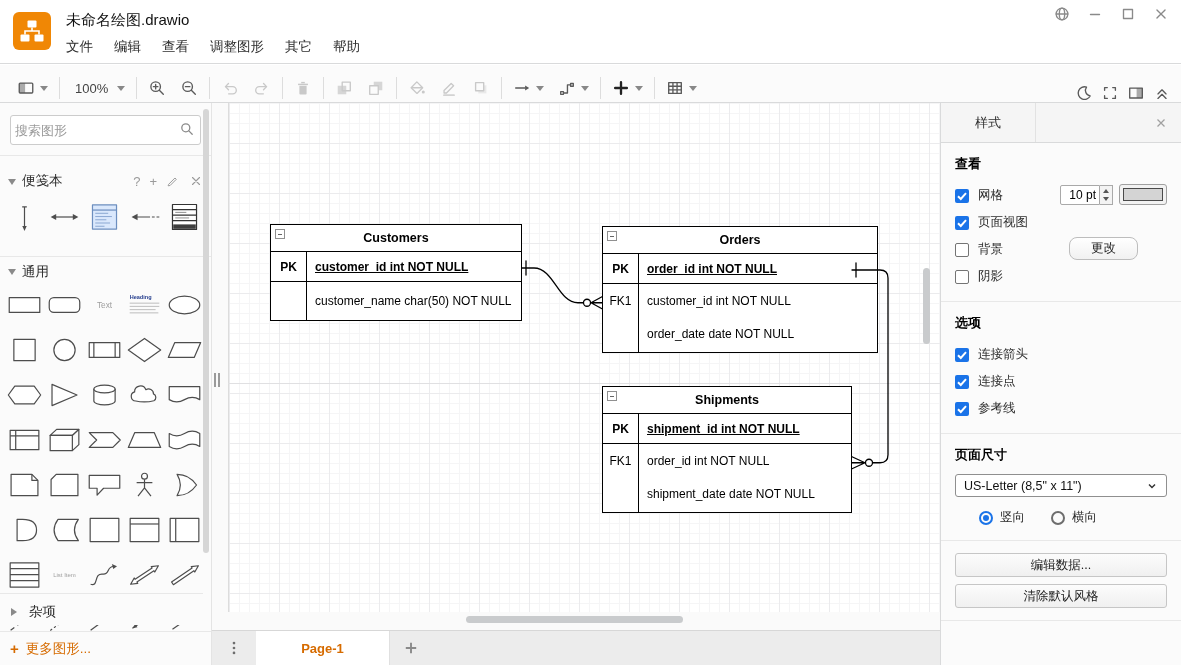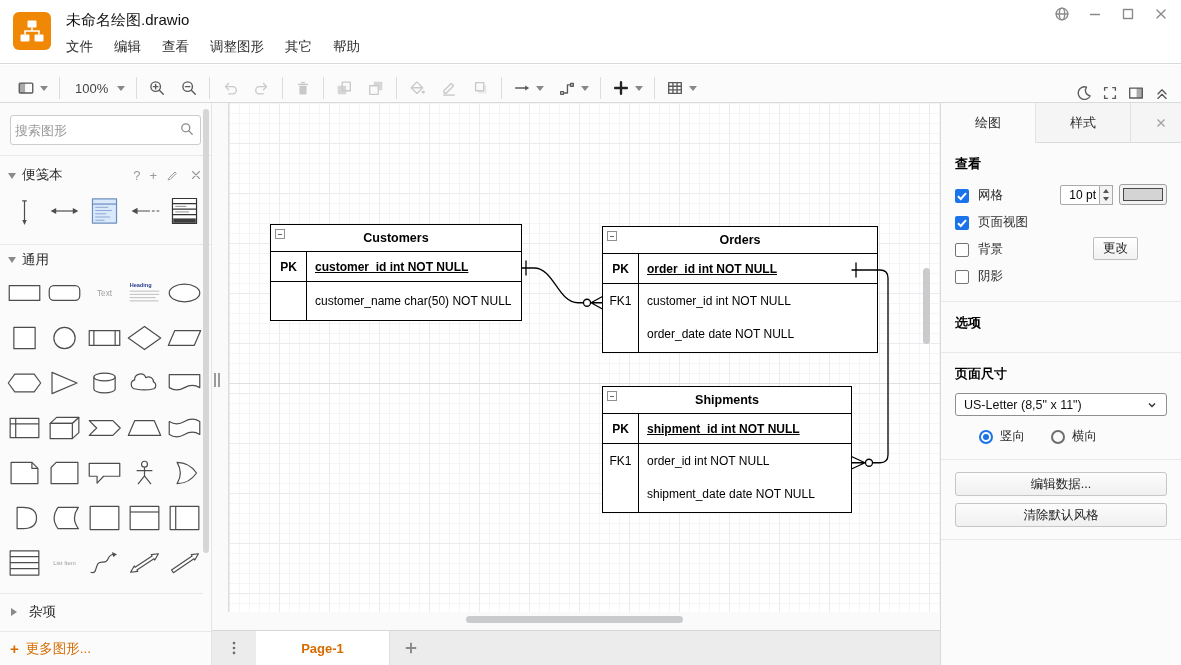--- a/index.html
+++ b/index.html
@@ -24,21 +24,21 @@
   .caret { width:0; height:0; border:4px solid transparent; border-top:5px solid #888; margin-top:4px; margin-left:2px; }
   .tb-right { margin-left:auto; display:flex; align-items:center; gap:8px; color:#5a5a5a; }
 
   
   .sidebar { position:absolute; left:0; top:103px; width:212px; bottom:0; background:#fbfbfb; border-right:1px solid #e4e4e4; }
   .search-wrap { position:relative; margin:12px 10px 10px 10px; }
   .search-input { width:100%; height:30px; border:1px solid #ccc; border-radius:3px; background:#fff; padding:0 28px 0 4px; font-size:13px; color:#333; font-family:inherit; }
   .search-input::placeholder { color:#9a9a9a; }
   .search-icon { position:absolute; right:6px; top:6px; color:#8a8a8a; }
   .sb-divider { height:1px; background:#e8e8e8; margin-top:6px; }
-  .section-header { display:flex; align-items:center; height:26px; padding:0 8px; font-size:13.5px; color:#2d2d2d; margin-top:6px; }
+  .section-header { display:flex; align-items:center; height:26px; padding:0 8px; font-size:13.5px; color:#2d2d2d; margin-top:12px; }
   .tri { width:0; height:0; border:4.5px solid transparent; margin-right:6px; }
   .tri.down { border-top:6px solid #8a8a8a; margin-top:5px; }
   .tri.right { border-left:6px solid #8a8a8a; margin-left:3px; margin-right:8px; }
   .sp-actions { margin-left:auto; display:flex; gap:9px; color:#9a9a9a; align-items:center; font-size:13px; }
   .scratch-row { display:flex; padding:6px 4px 10px 4px; }
   .scratch-cell, .shape-cell { width:40px; height:34px; display:flex; align-items:center; justify-content:center; color:#4d4d4d; }
   .shape-grid { display:grid; grid-template-columns:repeat(5,40px); padding:6px 4px 8px 4px; row-gap:11px; }
   .misc-header { border-top:1px solid #e8e8e8; padding-top:4px; margin-top:4px; position:absolute; left:0; right:8px; bottom:40px; background:#fbfbfb; height:32px; }
   .sidebar-footer { position:absolute; left:0; right:0; bottom:0; height:34px; border-top:1px solid #e8e8e8; display:flex; align-items:center; padding:0 10px; color:#d66b00; font-size:13.5px; background:#fbfbfb; }
   .sidebar-footer .plus { font-weight:bold; margin-right:7px; font-size:15px; }
@@ -93,21 +93,21 @@
   .cb.off { background:#fff; border:1.5px solid #747474; }
   .cb.on svg { position:absolute; left:1px; top:1px; }
   .grid-controls { position:absolute; right:0; top:1px; display:flex; align-items:center; }
   .grid-size { width:40px; height:20px; border:1px solid #a9a9a9; background:#fff; font-size:12px; text-align:right; padding-right:3px; font-family:inherit; border-radius:2px 0 0 2px; }
   .spinner { width:13px; height:20px; border:1px solid #a9a9a9; border-left:none; background:#f3f3f3; display:flex; flex-direction:column; }
   .spinner i { flex:1; display:flex; align-items:center; justify-content:center; }
   .spin-tri-up { width:0;height:0;border:3px solid transparent; border-bottom:4px solid #555; margin-top:-2px;}
   .spin-tri-dn { width:0;height:0;border:3px solid transparent; border-top:4px solid #555; margin-bottom:-2px;}
   .swatch-btn { width:48px; height:21px; margin-left:6px; border:1px solid #a0a0a0; border-radius:3px; background:#f2f2f2; display:flex; align-items:center; justify-content:center; }
   .swatch-inner { width:40px; height:13px; background:#d4d4d4; border:1px solid #4a4a4a; }
-  .change-btn { position:absolute; right:29px; top:0; width:45px; height:23px; border:1px solid #bdbdbd; border-radius:2px; background:linear-gradient(#ffffff,#f1f1f1); font-size:12.5px; font-family:inherit; color:#222; }
+  .change-btn { position:absolute; right:29px; top:0; width:69px; height:23px; border:1px solid #bdbdbd; border-radius:8px; background:linear-gradient(#ffffff,#f1f1f1); font-size:12.5px; font-family:inherit; color:#222; }
   .pagesize-select { width:100%; height:23px; border:1px solid #8f8f8f; border-radius:3px; background:#fff; display:flex; align-items:center; padding:0 8px; font-size:12.5px; color:#111; margin-bottom:12px; }
   .pagesize-select svg { margin-left:auto; }
   .radio-row { display:flex; align-items:center; gap:26px; padding-left:24px; margin-bottom:4px; }
   .radio { display:flex; align-items:center; gap:7px; }
   .rdot { width:14px; height:14px; border-radius:50%; flex:none; position:relative; }
   .rdot.on { border:2px solid #1a73e8; }
   .rdot.on::after { content:""; position:absolute; left:2px; top:2px; width:6px; height:6px; border-radius:50%; background:#1a73e8; }
   .rdot.off { border:2px solid #6d6d6d; }
   .rp-buttons { padding:12px 14px; border-bottom:1px solid #e8e8e8; }
   .rp-btn { display:block; width:100%; height:24px; margin-bottom:7px; border:1px solid #c6c6c6; border-radius:3px; background:linear-gradient(#fcfcfc,#f0f0f0); font-size:12.5px; font-family:inherit; color:#222; }
@@ -768,21 +768,20 @@
     <div class="page-tab">Page-1</div>
     <div class="page-add">
       <svg width="16" height="16" viewBox="0 0 20 20" stroke="currentColor" stroke-width="2.4" fill="none">
           <path d="M10 3.5 V16.5 M3.5 10 H16.5"></path>
         </svg>
     </div>
   </div>
 
   <div class="rpanel">
     <div class="rp-tabs">
-      <div class="rp-tab active">绘图</div>
       <div class="rp-tab">样式</div>
       <div class="rp-close">
         <svg width="14" height="14" viewBox="0 0 20 20" stroke="currentColor" stroke-width="1.8" fill="none">
             <path d="M5 5 L15 15 M15 5 L5 15"></path>
           </svg>
       </div>
     </div>
 
     <div class="rp-section">
       <div class="rp-title">查看</div>
@@ -822,20 +821,46 @@
         <button class="change-btn">更改</button>
       </div>
       <div class="rp-row">
         <span class="cb off"></span>
         <span>阴影</span>
       </div>
     </div>
 
     <div class="rp-section">
       <div class="rp-title">选项</div>
+      <div id="options-rows">
+          <div class="rp-row">
+            <span class="cb on">
+              <svg width="12" height="12" viewBox="0 0 12 12" fill="none" stroke="#fff" stroke-width="2">
+                <path d="M2 6.2 L4.8 9 L10 3.2"></path>
+              </svg>
+            </span>
+            <span>连接箭头</span>
+          </div>
+          <div class="rp-row">
+            <span class="cb on">
+              <svg width="12" height="12" viewBox="0 0 12 12" fill="none" stroke="#fff" stroke-width="2">
+                <path d="M2 6.2 L4.8 9 L10 3.2"></path>
+              </svg>
+            </span>
+            <span>连接点</span>
+          </div>
+          <div class="rp-row">
+            <span class="cb on">
+              <svg width="12" height="12" viewBox="0 0 12 12" fill="none" stroke="#fff" stroke-width="2">
+                <path d="M2 6.2 L4.8 9 L10 3.2"></path>
+              </svg>
+            </span>
+            <span>参考线</span>
+          </div>
+        </div>
     </div>
 
     <div class="rp-section">
       <div class="rp-title">页面尺寸</div>
       <div class="pagesize-select">
         <span>US-Letter (8,5" x 11")</span>
         <svg width="12" height="12" viewBox="0 0 20 20" stroke="#333" stroke-width="2.4" fill="none">
             <path d="M5 7.5 L10 12.5 L15 7.5"></path>
           </svg>
       </div>

